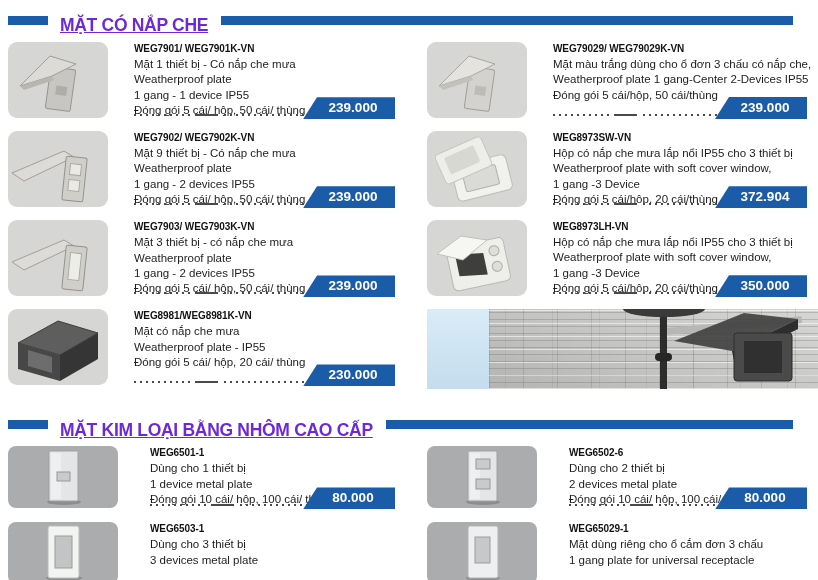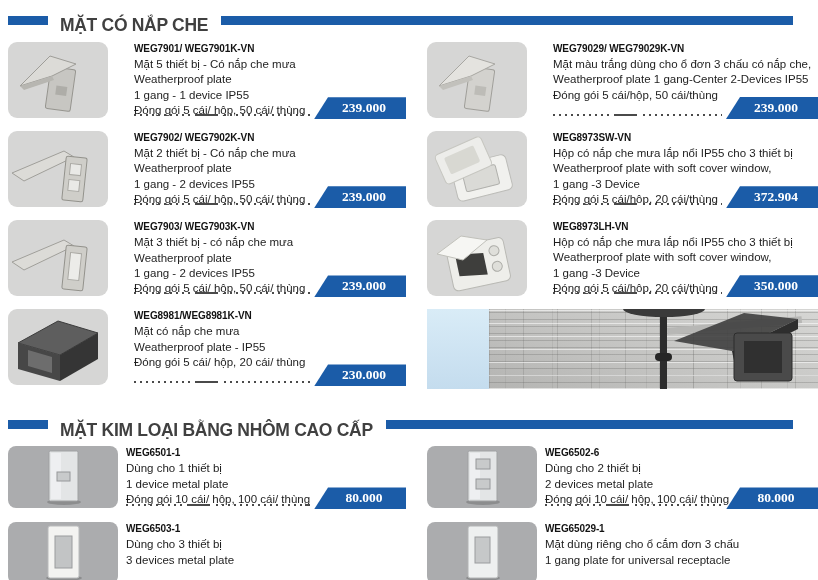--- a/index.html
+++ b/index.html
@@ -7,49 +7,48 @@
     width:818px;height:580px;overflow:hidden;background:#ffffff;
     font-family:"Liberation Sans","DejaVu Sans",sans-serif;
     -webkit-font-smoothing:antialiased;
   }
   .page{position:relative;width:818px;height:580px;}
 
   
   .sec-header{display:flex;align-items:center;margin:8px 25px 10px 8px;height:24px;}
   .sec-header .dash{width:40px;height:9px;background:#1B5CA8;flex:none;}
   .sec-title{
-    color:#404040;font-weight:bold;font-size:17.5px;line-height:1;
-    margin:12px 13px 0 12px;white-space:nowrap;letter-spacing:-0.3px;
+    color:#6d28d9;font-weight:bold;font-size:17.5px;line-height:1;
+    margin:12px 13px 0 12px;white-space:nowrap;letter-spacing:-0.3px;text-decoration:underline;
   }
   .sec-header .bar{flex:1;height:9px;background:#1B5CA8;}
 
   
   .grid{display:grid;grid-template-columns:409px 409px;}
   .colA{padding:0 3px 0 8px;box-sizing:border-box;}
   .colB{padding:0 0 0 18px;box-sizing:border-box;}
 
   .product{display:flex;gap:26px;margin-bottom:13px;align-items:stretch;}
   .thumb{
     flex:none;width:100px;height:76px;border-radius:9px;background:#d6d6d5;
     display:flex;align-items:center;justify-content:center;overflow:hidden;
   }
   .thumb svg{width:100%;height:100%;display:block;}
   .s2 .thumb{width:110px;height:62px;background:#abacae;border-radius:8px;}
-  .s2 .product{gap:8px;margin-bottom:14px;}
+  .s2 .product{gap:32px;margin-bottom:14px;}
 
   .info{flex:1;position:relative;min-width:0;padding-top:1px;}
   .code{font-size:10px;font-weight:bold;color:#121212;margin-bottom:3px;letter-spacing:-0.1px;white-space:nowrap;}
   .line{font-size:11.5px;color:#1d1d1d;line-height:1.33;white-space:nowrap;}
 
   .badge{
-    position:absolute;right:0;bottom:-1px;height:22px;line-height:22px;
+    position:absolute;right:11px;bottom:-1px;height:22px;line-height:22px;
     min-width:58px;padding:0 13px 0 21px;background:#1B5CA8;color:#ffffff;
     font-weight:bold;font-size:13.5px;text-align:center;
     clip-path:polygon(14px 0,100% 0,100% 100%,0 100%);
-    font-family:Liberation Serif, serif;
   }
   .rule{
     position:absolute;left:0;right:96px;bottom:2px;height:2px;
     background-image:
       repeating-linear-gradient(90deg,transparent 0 58px,#ffffff 58px 61px,#4a4a4a 61px 84px,#ffffff 84px 87px,transparent 87px 118px),
       repeating-linear-gradient(90deg,#4a4a4a 0 2px,transparent 2px 6px);
   }
 
   
   .photo{position:relative;width:391px;height:80px;overflow:hidden;margin-top:2px;}
@@ -90,21 +89,21 @@
             <g transform="rotate(8 52 47)">
               <rect x="40" y="26" width="25" height="42" rx="2" fill="#c7c6c2" stroke="#96958f"></rect>
               <rect x="48" y="44" width="11" height="9" fill="#aeada8"></rect>
             </g>
             <polygon points="12,44 42,14 68,22 44,34" fill="#dcdbd7" stroke="#9e9d98"></polygon>
             <polygon points="12,44 44,34 46,38 16,48" fill="#b7b6b1"></polygon>
           </svg>
         </div>
         <div class="info">
           <div class="code">WEG7901/ WEG7901K-VN</div>
-          <div class="line">Mặt 5 thiết bị - Có nắp che mưa</div>
+          <div class="line">Mặt 1 thiết bị - Có nắp che mưa</div>
           <div class="line">Weatherproof plate</div>
           <div class="line">1 gang - 1 device IP55</div>
           <div class="line">Đóng gói 5 cái/ hộp, 50 cái/ thùng</div>
           <div class="rule"></div>
           <div class="badge">239.000</div>
         </div>
       </div>
 
       <div class="product">
         <div class="thumb">
@@ -112,21 +111,21 @@
             <polygon points="4,42 56,20 66,26 16,50" fill="#dcdbd7" stroke="#a09f9a"></polygon>
             <g transform="rotate(6 66 48)">
               <rect x="56" y="26" width="21" height="44" rx="2" fill="#cfcec9" stroke="#93928c"></rect>
               <rect x="61" y="33" width="11" height="11" fill="#e9e9e6" stroke="#aaa9a4"></rect>
               <rect x="61" y="49" width="11" height="11" fill="#e9e9e6" stroke="#aaa9a4"></rect>
             </g>
           </svg>
         </div>
         <div class="info">
           <div class="code">WEG7902/ WEG7902K-VN</div>
-          <div class="line">Mặt 2 thiết bị - Có nắp che mưa</div>
+          <div class="line">Mặt 9 thiết bị - Có nắp che mưa</div>
           <div class="line">Weatherproof plate</div>
           <div class="line">1 gang - 2 devices IP55</div>
           <div class="line">Đóng gói 5 cái/ hộp, 50 cái/ thùng</div>
           <div class="rule"></div>
           <div class="badge">239.000</div>
         </div>
       </div>
 
       <div class="product">
         <div class="thumb">

